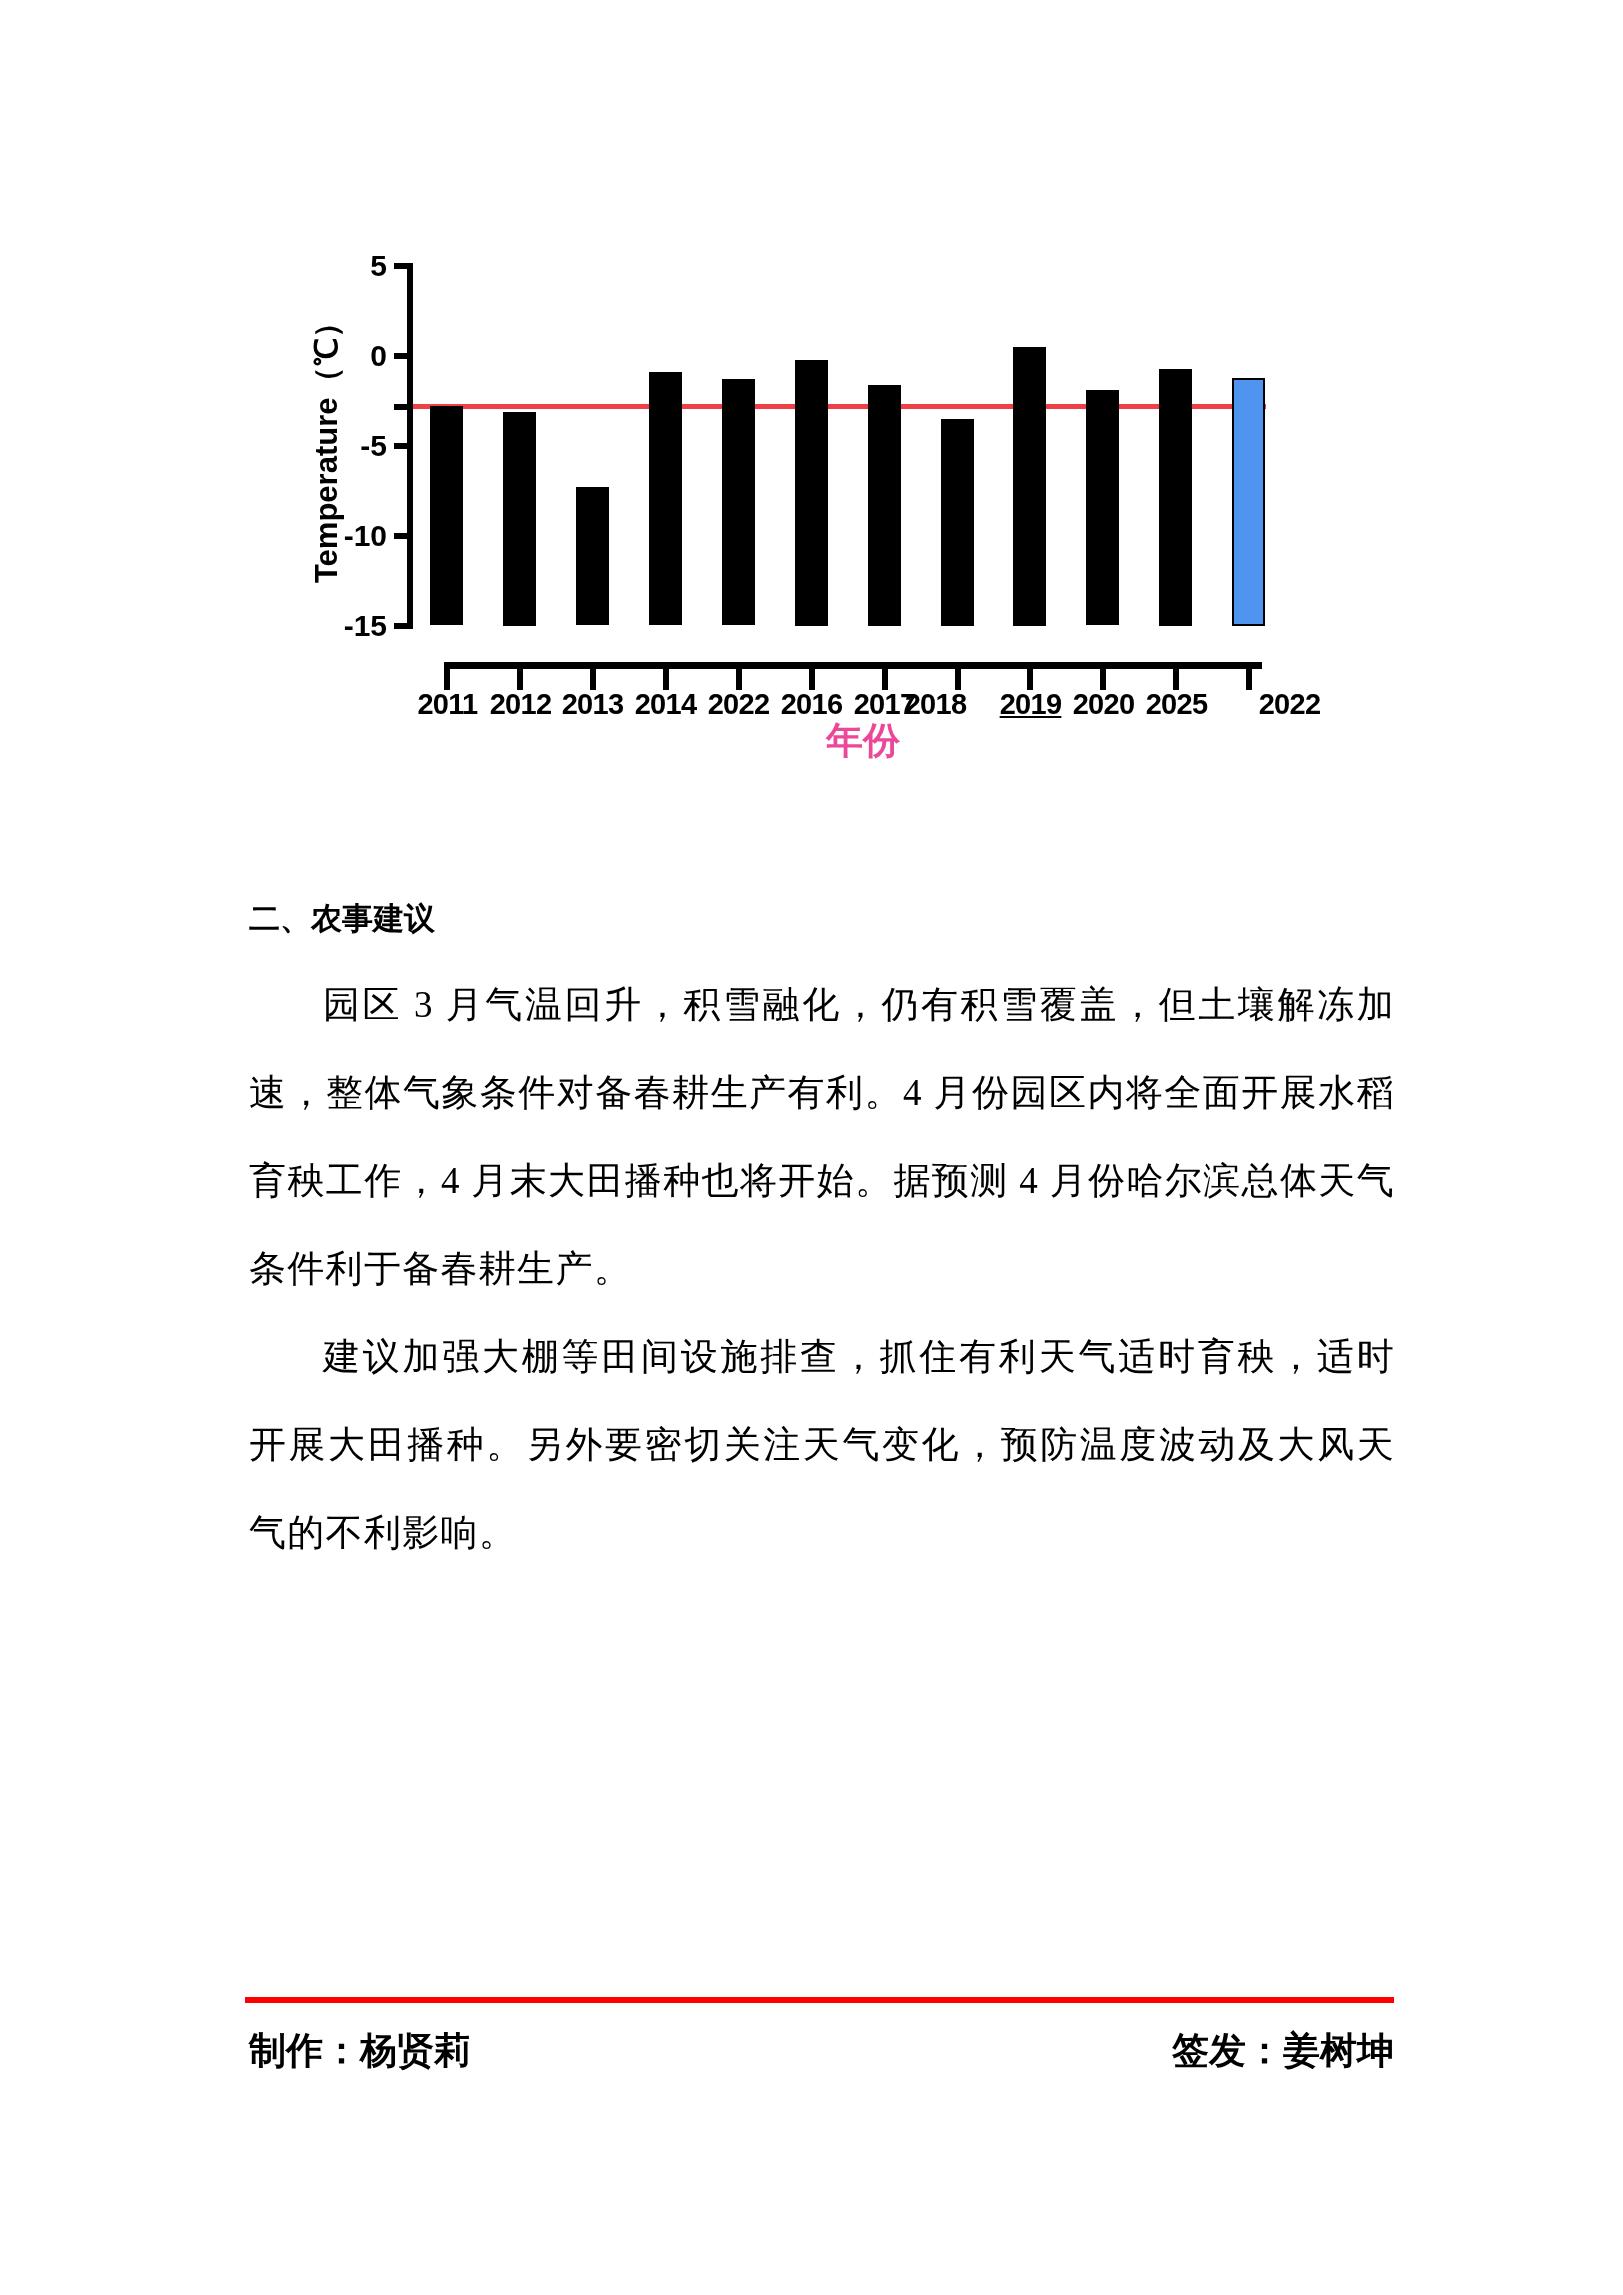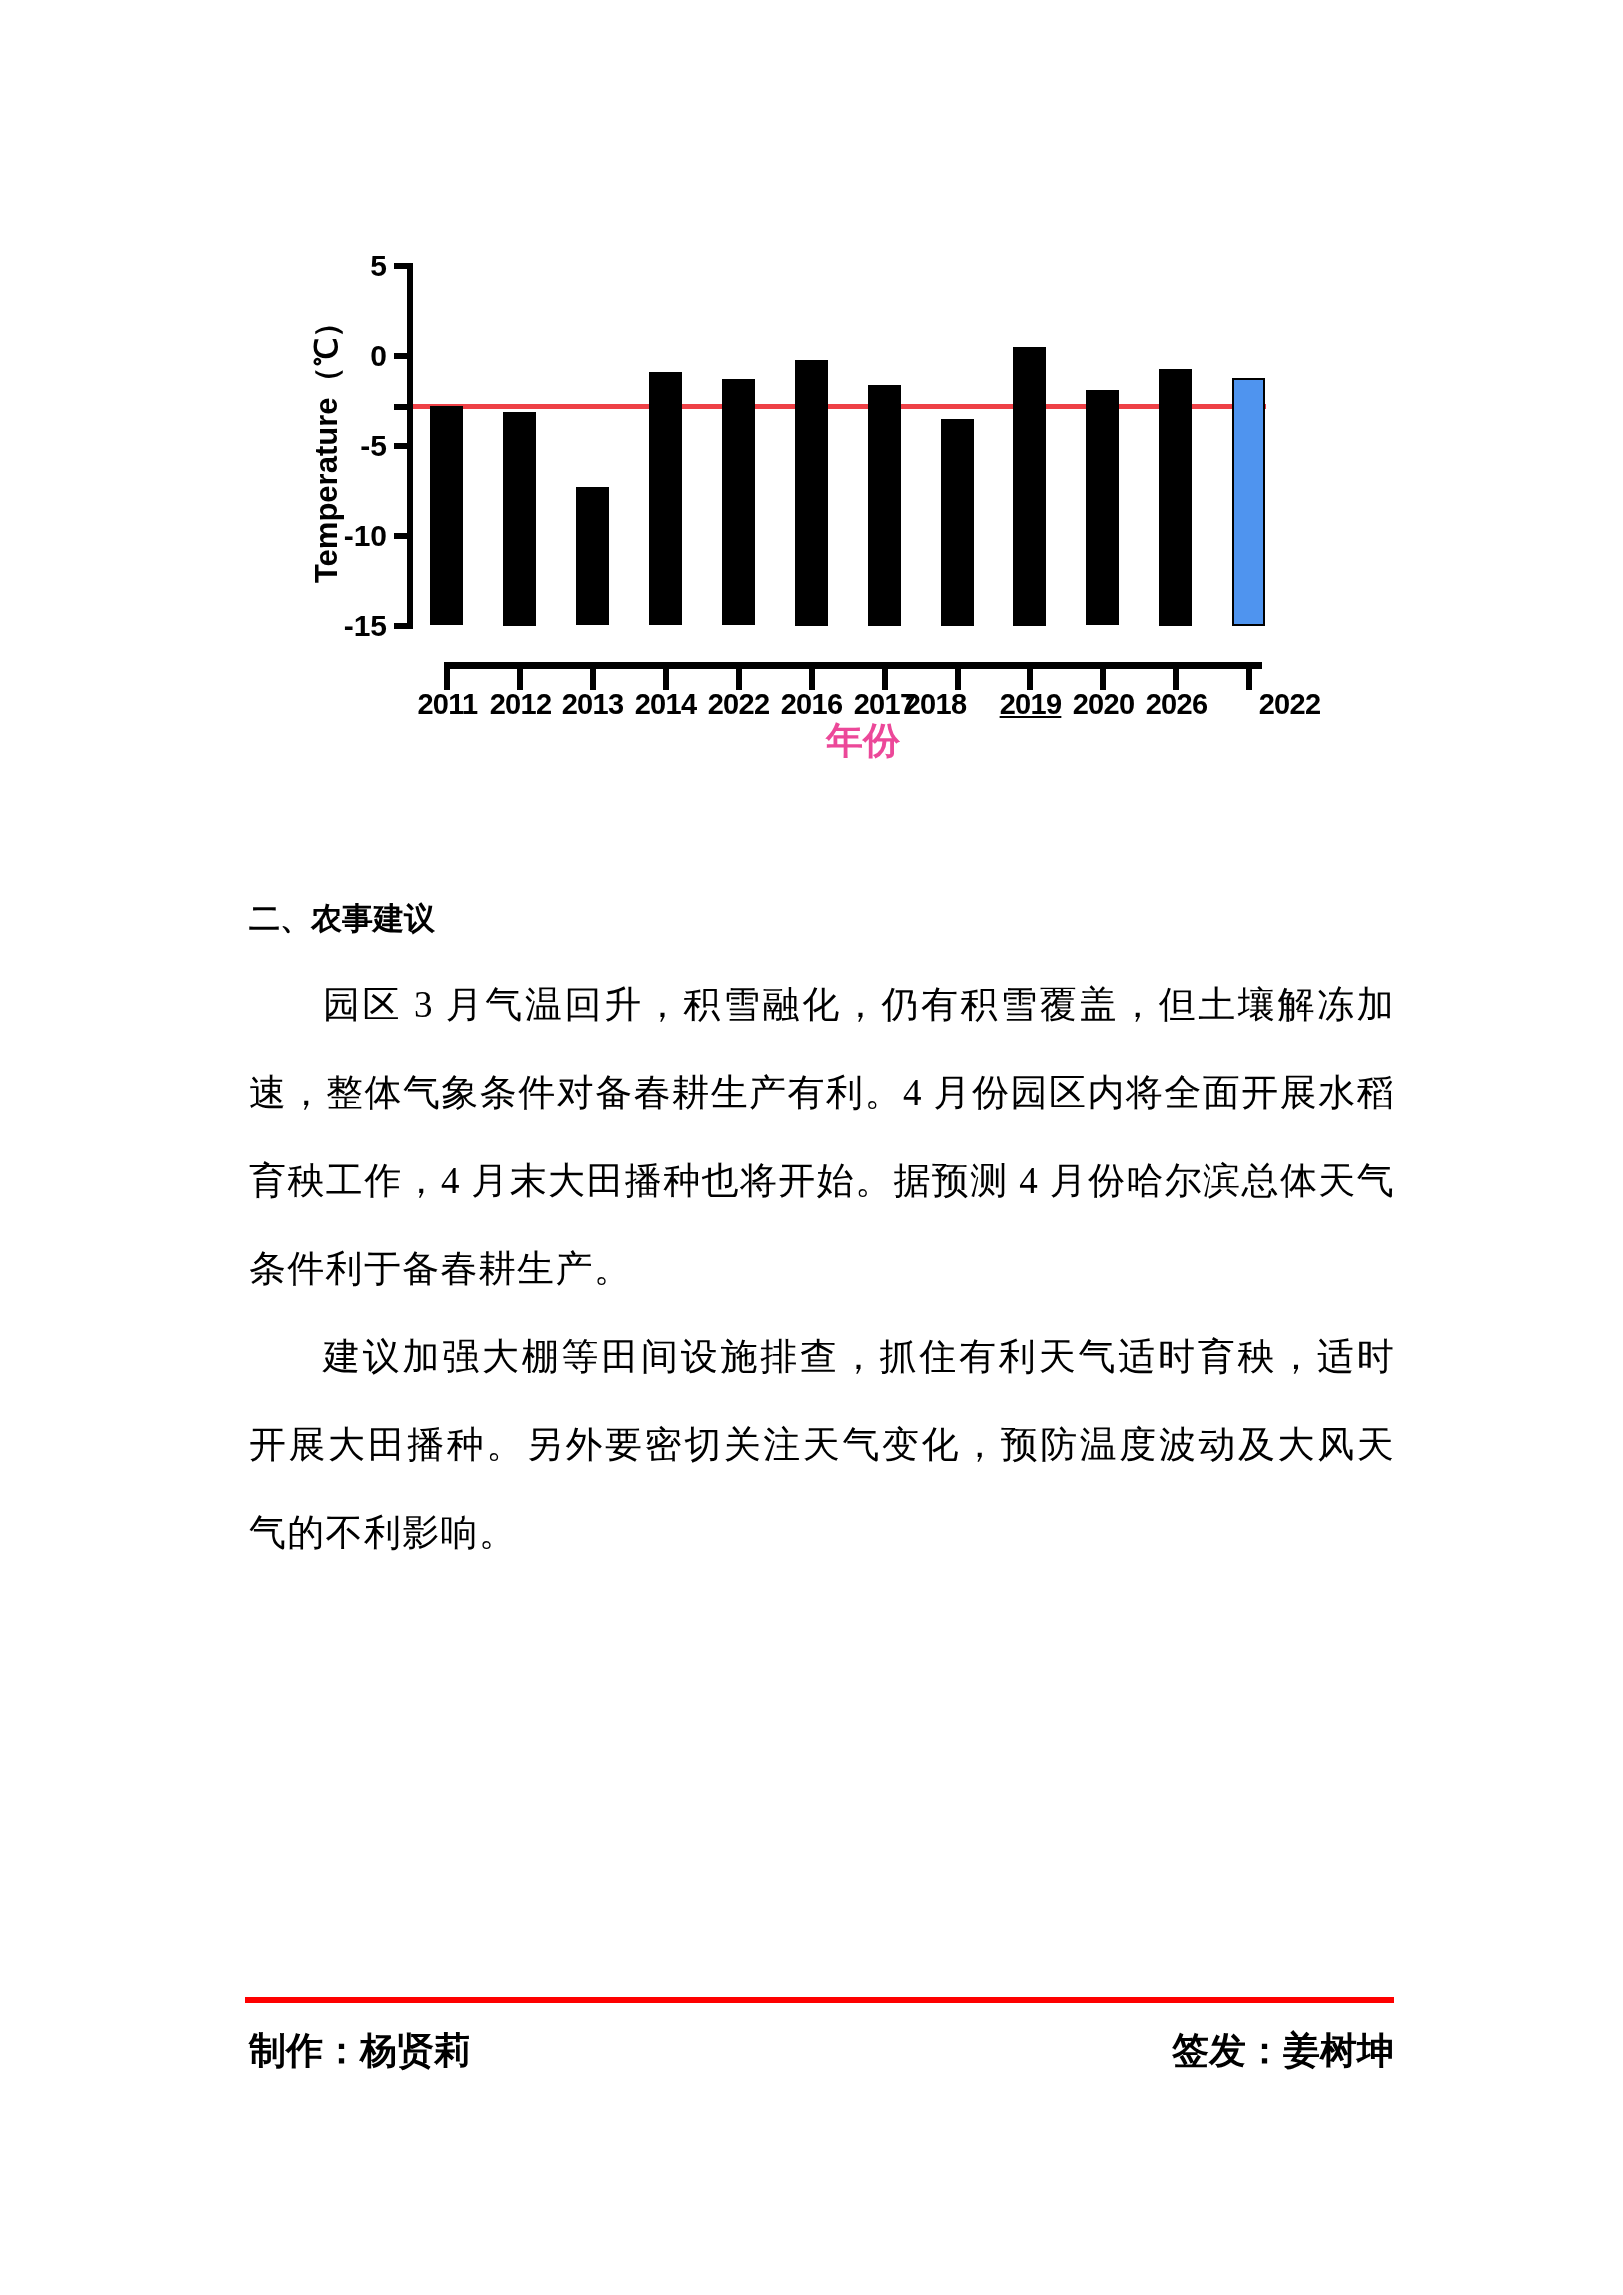--- a/index.html
+++ b/index.html
@@ -120,21 +120,21 @@
         <div class="xticklabel" style="left: 408px;">2011</div>
         <div class="xticklabel" style="left: 481px;">2012</div>
         <div class="xticklabel" style="left: 553px;">2013</div>
         <div class="xticklabel" style="left: 626px;">2014</div>
         <div class="xticklabel" style="left: 699px;">2022</div>
         <div class="xticklabel" style="left: 772px;">2016</div>
         <div class="xticklabel" style="left: 845px;">2017</div>
         <div class="xticklabel" style="left: 896px; text-align: center;">2018</div>
         <div class="xticklabel" style="left: 991px; text-decoration: underline;">2019</div>
         <div class="xticklabel" style="left: 1064px;">2020</div>
-        <div class="xticklabel" style="left: 1137px;">2026</div>
+        <div class="xticklabel" style="left: 1137px;">2025</div>
         <div class="xticklabel" style="left: 1250px;">2022</div>
       </div>
     <div class="xlabel">年份</div>
   </div>
 
 
   <div class="heading">二、农事建议</div>
 
   <div class="body-text">
     <p>园区 3 月气温回升，积雪融化，仍有积雪覆盖，但土壤解冻加速，整体气象条件对备春耕生产有利。4 月份园区内将全面开展水稻育秧工作，4 月末大田播种也将开始。据预测 4 月份哈尔滨总体天气条件利于备春耕生产。</p>

